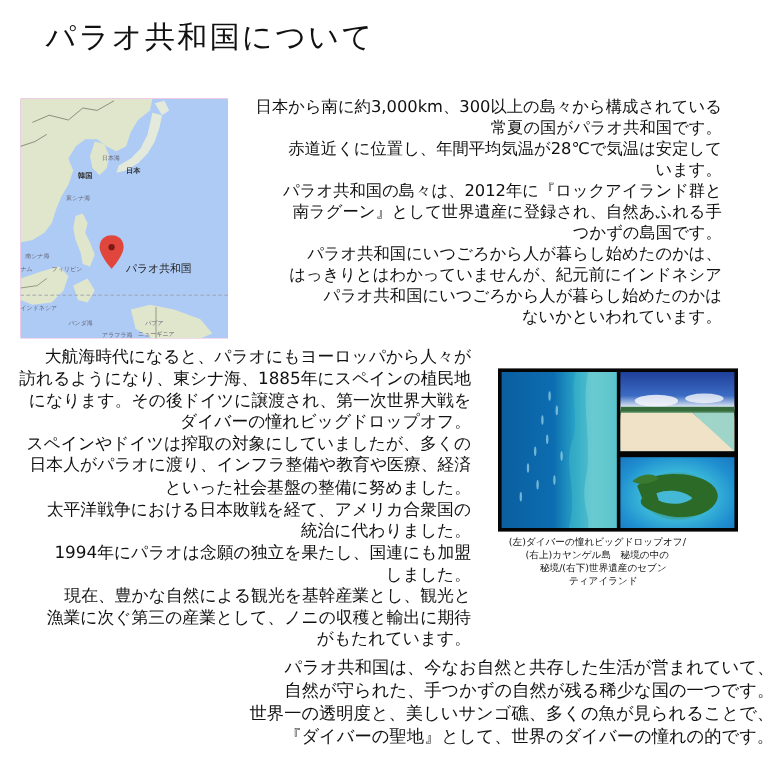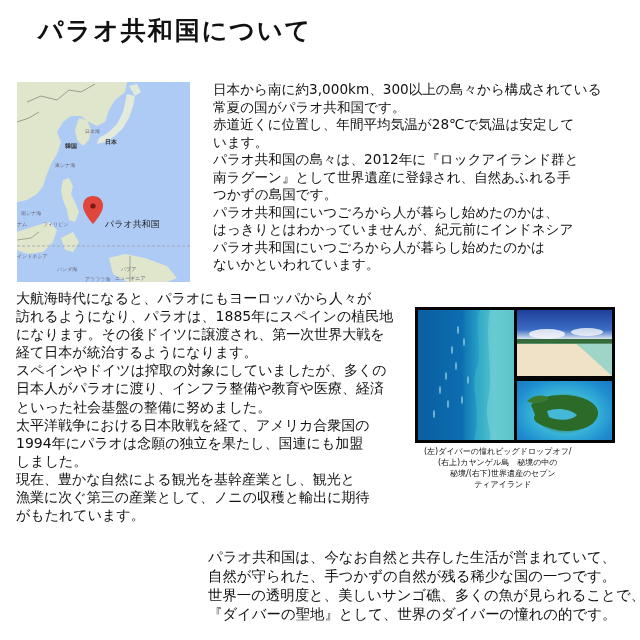--- a/index.html
+++ b/index.html
@@ -2,32 +2,32 @@
 <html><head>
 <meta charset="utf-8">
 <style>
   html, body { margin:0; padding:0; }
   body {
     width:640px; height:640px; background:#ffffff; position:relative; overflow:hidden;
     font-family: "DejaVu Sans", sans-serif; color:#111;
   }
   .title {
     position:absolute; left:38px; top:14px; font-size:25px; letter-spacing:2px;
-    font-weight:bold; color:#111; white-space:nowrap; margin:0;
+    font-weight:normal; color:#111; white-space:nowrap; margin:0;
   }
   .map {
     position:absolute; left:17px; top:82px; width:173px; height:200px; overflow:hidden;
     background:#f9a8d4;
   }
   .map svg { position:absolute; left:0; top:0; }
   .map-label { position:absolute; font-size:5px; color:#667; white-space:nowrap; }
   .map-label.bold { font-weight:bold; color:#333; font-size:6px; }
   .map-pin-label { position:absolute; font-size:9px; color:#222; white-space:nowrap; }
   .block { position:absolute; margin:0; padding:0; list-style:none; }
-  .block li { white-space:nowrap; font-size:14px; }
+  .block li { white-space:nowrap; font-size:14px;text-align:right; }
   .block-top { left:213px; top:81px; }
   .block-top li { height:17.5px; line-height:17.5px; font-size:13.6px; }
   .block-left { left:16px; top:289px; }
   .block-left li { height:18.1px; line-height:18.1px; font-size:14px; }
   .block-bottom { left:208px; top:548px; }
   .block-bottom li { height:19px; line-height:19px; font-size:14.4px; }
   .collage {
     position:absolute; left:415px; top:307px; width:200px; height:136px; background:#050505;
   }
   .photo { position:absolute; overflow:hidden; }
@@ -98,27 +98,28 @@
   <li>南ラグーン』として世界遺産に登録され、自然あふれる手</li>
   <li>つかずの島国です。</li>
   <li>パラオ共和国にいつごろから人が暮らし始めたのかは、</li>
   <li>はっきりとはわかっていませんが、紀元前にインドネシア</li>
   <li>パラオ共和国にいつごろから人が暮らし始めたのかは</li>
   <li>ないかといわれています。</li>
 </ul>
 
 <ul class="block block-left">
   <li>大航海時代になると、パラオにもヨーロッパから人々が</li>
-  <li>訪れるようになり、パラオは、1885年にスペインの植民地</li>
+  <li>訪れるようになり、東シナ海、1885年にスペインの植民地</li>
   <li>になります。その後ドイツに譲渡され、第一次世界大戦を</li>
-  <li>経て日本が統治するようになります。</li>
+  <li>ダイバーの憧れビッグドロップオフ。</li>
   <li>スペインやドイツは搾取の対象にしていましたが、多くの</li>
   <li>日本人がパラオに渡り、インフラ整備や教育や医療、経済</li>
   <li>といった社会基盤の整備に努めました。</li>
   <li>太平洋戦争における日本敗戦を経て、アメリカ合衆国の</li>
+  <li>統治に代わりました。</li>
   <li>1994年にパラオは念願の独立を果たし、国連にも加盟</li>
   <li>しました。</li>
   <li>現在、豊かな自然による観光を基幹産業とし、観光と</li>
   <li>漁業に次ぐ第三の産業として、ノニの収穫と輸出に期待</li>
   <li>がもたれています。</li>
 </ul>
 
 <div class="collage">
   <div class="photo photo-dive">
     <svg width="96" height="130" viewBox="0 0 96 130">

